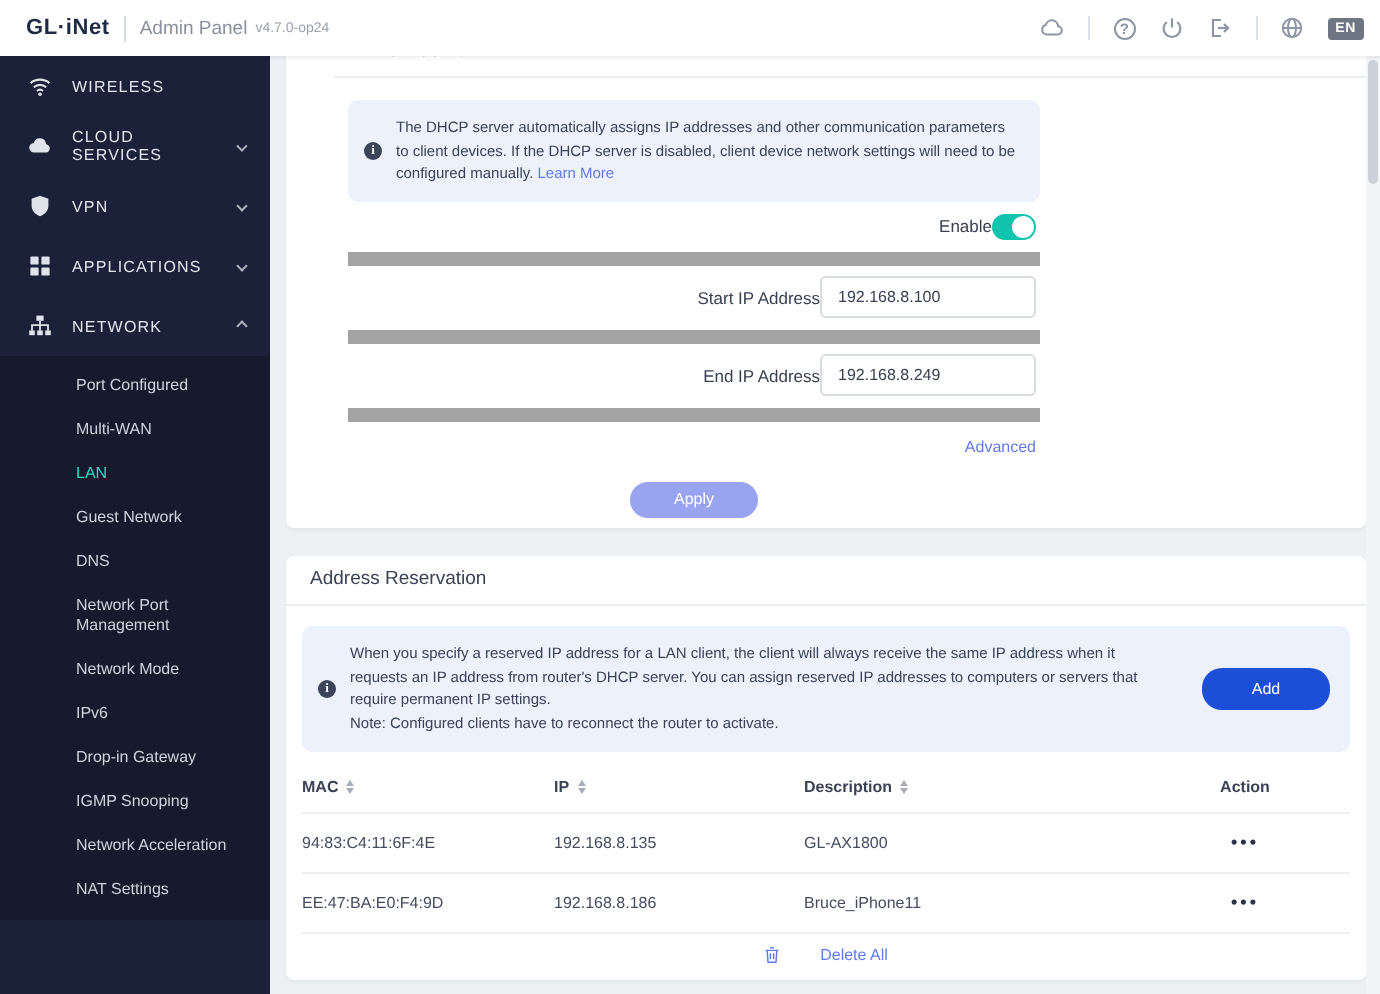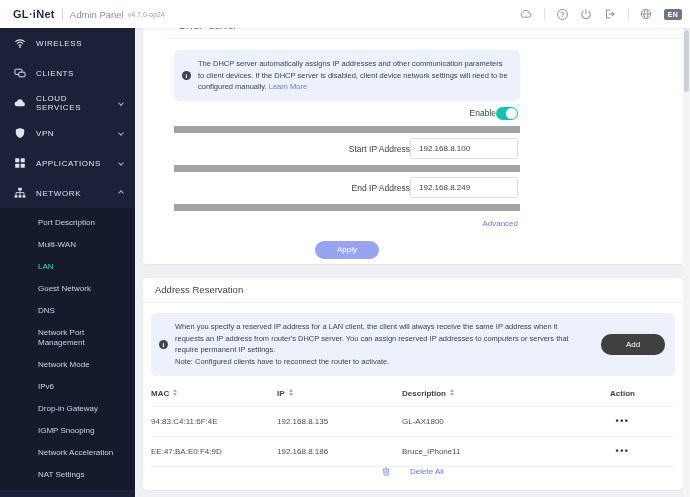--- a/index.html
+++ b/index.html
@@ -66,36 +66,36 @@
   .toggle .knob { position:absolute; right:1px; top:1px; width:11px; height:11px; border-radius:50%; background:#fff; }
   .advanced-row { display:flex; justify-content:flex-end; padding:8px 2px 6px; }
   .advanced-link { font-size:8px; }
   .apply-row { display:flex; justify-content:center; padding-top:7px; }
   .btn { border:none; color:#fff; cursor:pointer; font-family:"Liberation Sans", sans-serif; }
   .apply-btn { width:64px; height:18px; border-radius:9px; background:#98a4f0; font-size:8px; }
 
   .card2 { margin-top:14px; height:212px; }
   .res-infobox { margin:10px 8px 6px; align-items:center; }
   .res-info-wrap { flex:1; }
-  .add-btn { width:64px; height:21px; border-radius:10px; background:#404040; font-size:8px; flex:none; margin-left:10px; }
+  .add-btn { width:64px; height:21px; border-radius:10px; background:#1d4ed8; font-size:8px; flex:none; margin-left:10px; }
 
   .table { margin:0 8px; }
   .trow { display:grid; grid-template-columns:126px 125px 168px 1fr; align-items:center; border-bottom:1px solid #eef0f3; }
   .thead-row { height:25px; }
-  .th { font-size:8px; color:#3b4254; font-weight:bold; display:flex; cursor:pointer; }
+  .th { font-size:8px; color:#3b4254; font-weight:bold; display:flex; align-items:center; cursor:pointer; }
   .th-action { justify-content:center; cursor:default; }
   .sort { display:inline-flex; flex-direction:column; gap:1px; margin-left:4px; }
   .sort i { width:0; height:0; border-left:2.5px solid transparent; border-right:2.5px solid transparent; }
   .sort .s-up { border-bottom:3px solid #a6acb8; }
   .sort .s-down { border-top:3px solid #a6acb8; }
   .data-row { height:30px; }
   .td { font-size:8px; color:#454c61; }
   .td-action { text-align:center; }
   .dots { letter-spacing:1.5px; color:#2c3246; font-size:9px; cursor:pointer; font-weight:bold; }
-  .delete-row { height:21px; display:flex; justify-content:center; gap:20px; cursor:pointer; }
+  .delete-row { height:21px; display:flex; align-items:center; justify-content:center; gap:20px; cursor:pointer; }
   .delete-label { font-size:8px; color:#5f7bea; }
   .trash { width:8px; height:9px; color:#5f7bea; }
 
   
   .scrollbar { position:absolute; top:28px; right:0; width:7px; height:469px; background:#f3f4f6; z-index:25; }
   .scroll-thumb { position:absolute; top:2px; left:1px; width:5px; height:62px; border-radius:3px; background:#ccd0d8; cursor:pointer; }
 </style>
 </head>
 <body>
 
@@ -151,29 +151,20 @@
             <path d="M2.9 6.6a4.6 4.6 0 0 1 6.2 0" fill="none" stroke="currentColor" stroke-width="1.1"></path>
             <path d="M4.5 8.5a2.3 2.3 0 0 1 3 0" fill="none" stroke="currentColor" stroke-width="1.1"></path>
             <circle cx="6" cy="10.1" r="0.9" fill="currentColor"></circle>
           </svg>
       </span>
       <span>WIRELESS</span>
     </div>
     <div class="nav-item">
       <span class="nicon">
         <svg viewBox="0 0 12 12">
-            <rect x="1" y="2.2" width="7" height="5.2" rx="0.8" fill="none" stroke="currentColor" stroke-width="1"></rect>
-            <rect x="4.8" y="5.2" width="6.2" height="4.6" rx="0.8" fill="#1a2138" stroke="currentColor" stroke-width="1"></rect>
-          </svg>
-      </span>
-      <span>CLIENTS</span>
-    </div>
-    <div class="nav-item">
-      <span class="nicon">
-        <svg viewBox="0 0 12 12">
             <path d="M3.1 9.3a2.4 2.4 0 0 1-.2-4.8 3.1 3.1 0 0 1 6.1.6 1.9 1.9 0 0 1-.4 4.2z" fill="currentColor"></path>
           </svg>
       </span>
       <span>CLOUD SERVICES</span>
       <span class="chev down"></span>
     </div>
     <div class="nav-item">
       <span class="nicon">
         <svg viewBox="0 0 12 12">
             <path d="M6 .9l4.2 1.5v3.3c0 2.7-1.8 4.5-4.2 5.4C3.6 10.2 1.8 8.4 1.8 5.7V2.4z" fill="currentColor"></path>
@@ -202,21 +193,21 @@
             <rect x="4.6" y="8.2" width="2.8" height="2.4" fill="currentColor"></rect>
             <rect x="8.6" y="8.2" width="2.8" height="2.4" fill="currentColor"></rect>
             <path d="M6 3.4v2.2M2 8.2V5.6h8v2.6M6 5.6v2.6" fill="none" stroke="currentColor" stroke-width="0.9"></path>
           </svg>
       </span>
       <span>NETWORK</span>
       <span class="chev up"></span>
     </div>
 
     <div class="submenu">
-      <div class="sub-item">Port Description</div>
+      <div class="sub-item">Port Configured</div>
       <div class="sub-item">Multi-WAN</div>
       <div class="sub-item active">LAN</div>
       <div class="sub-item">Guest Network</div>
       <div class="sub-item">DNS</div>
       <div class="sub-item" style="width:110px">Network Port Management</div>
       <div class="sub-item">Network Mode</div>
       <div class="sub-item">IPv6</div>
       <div class="sub-item">Drop-in Gateway</div>
       <div class="sub-item">IGMP Snooping</div>
       <div class="sub-item">Network Acceleration</div>

